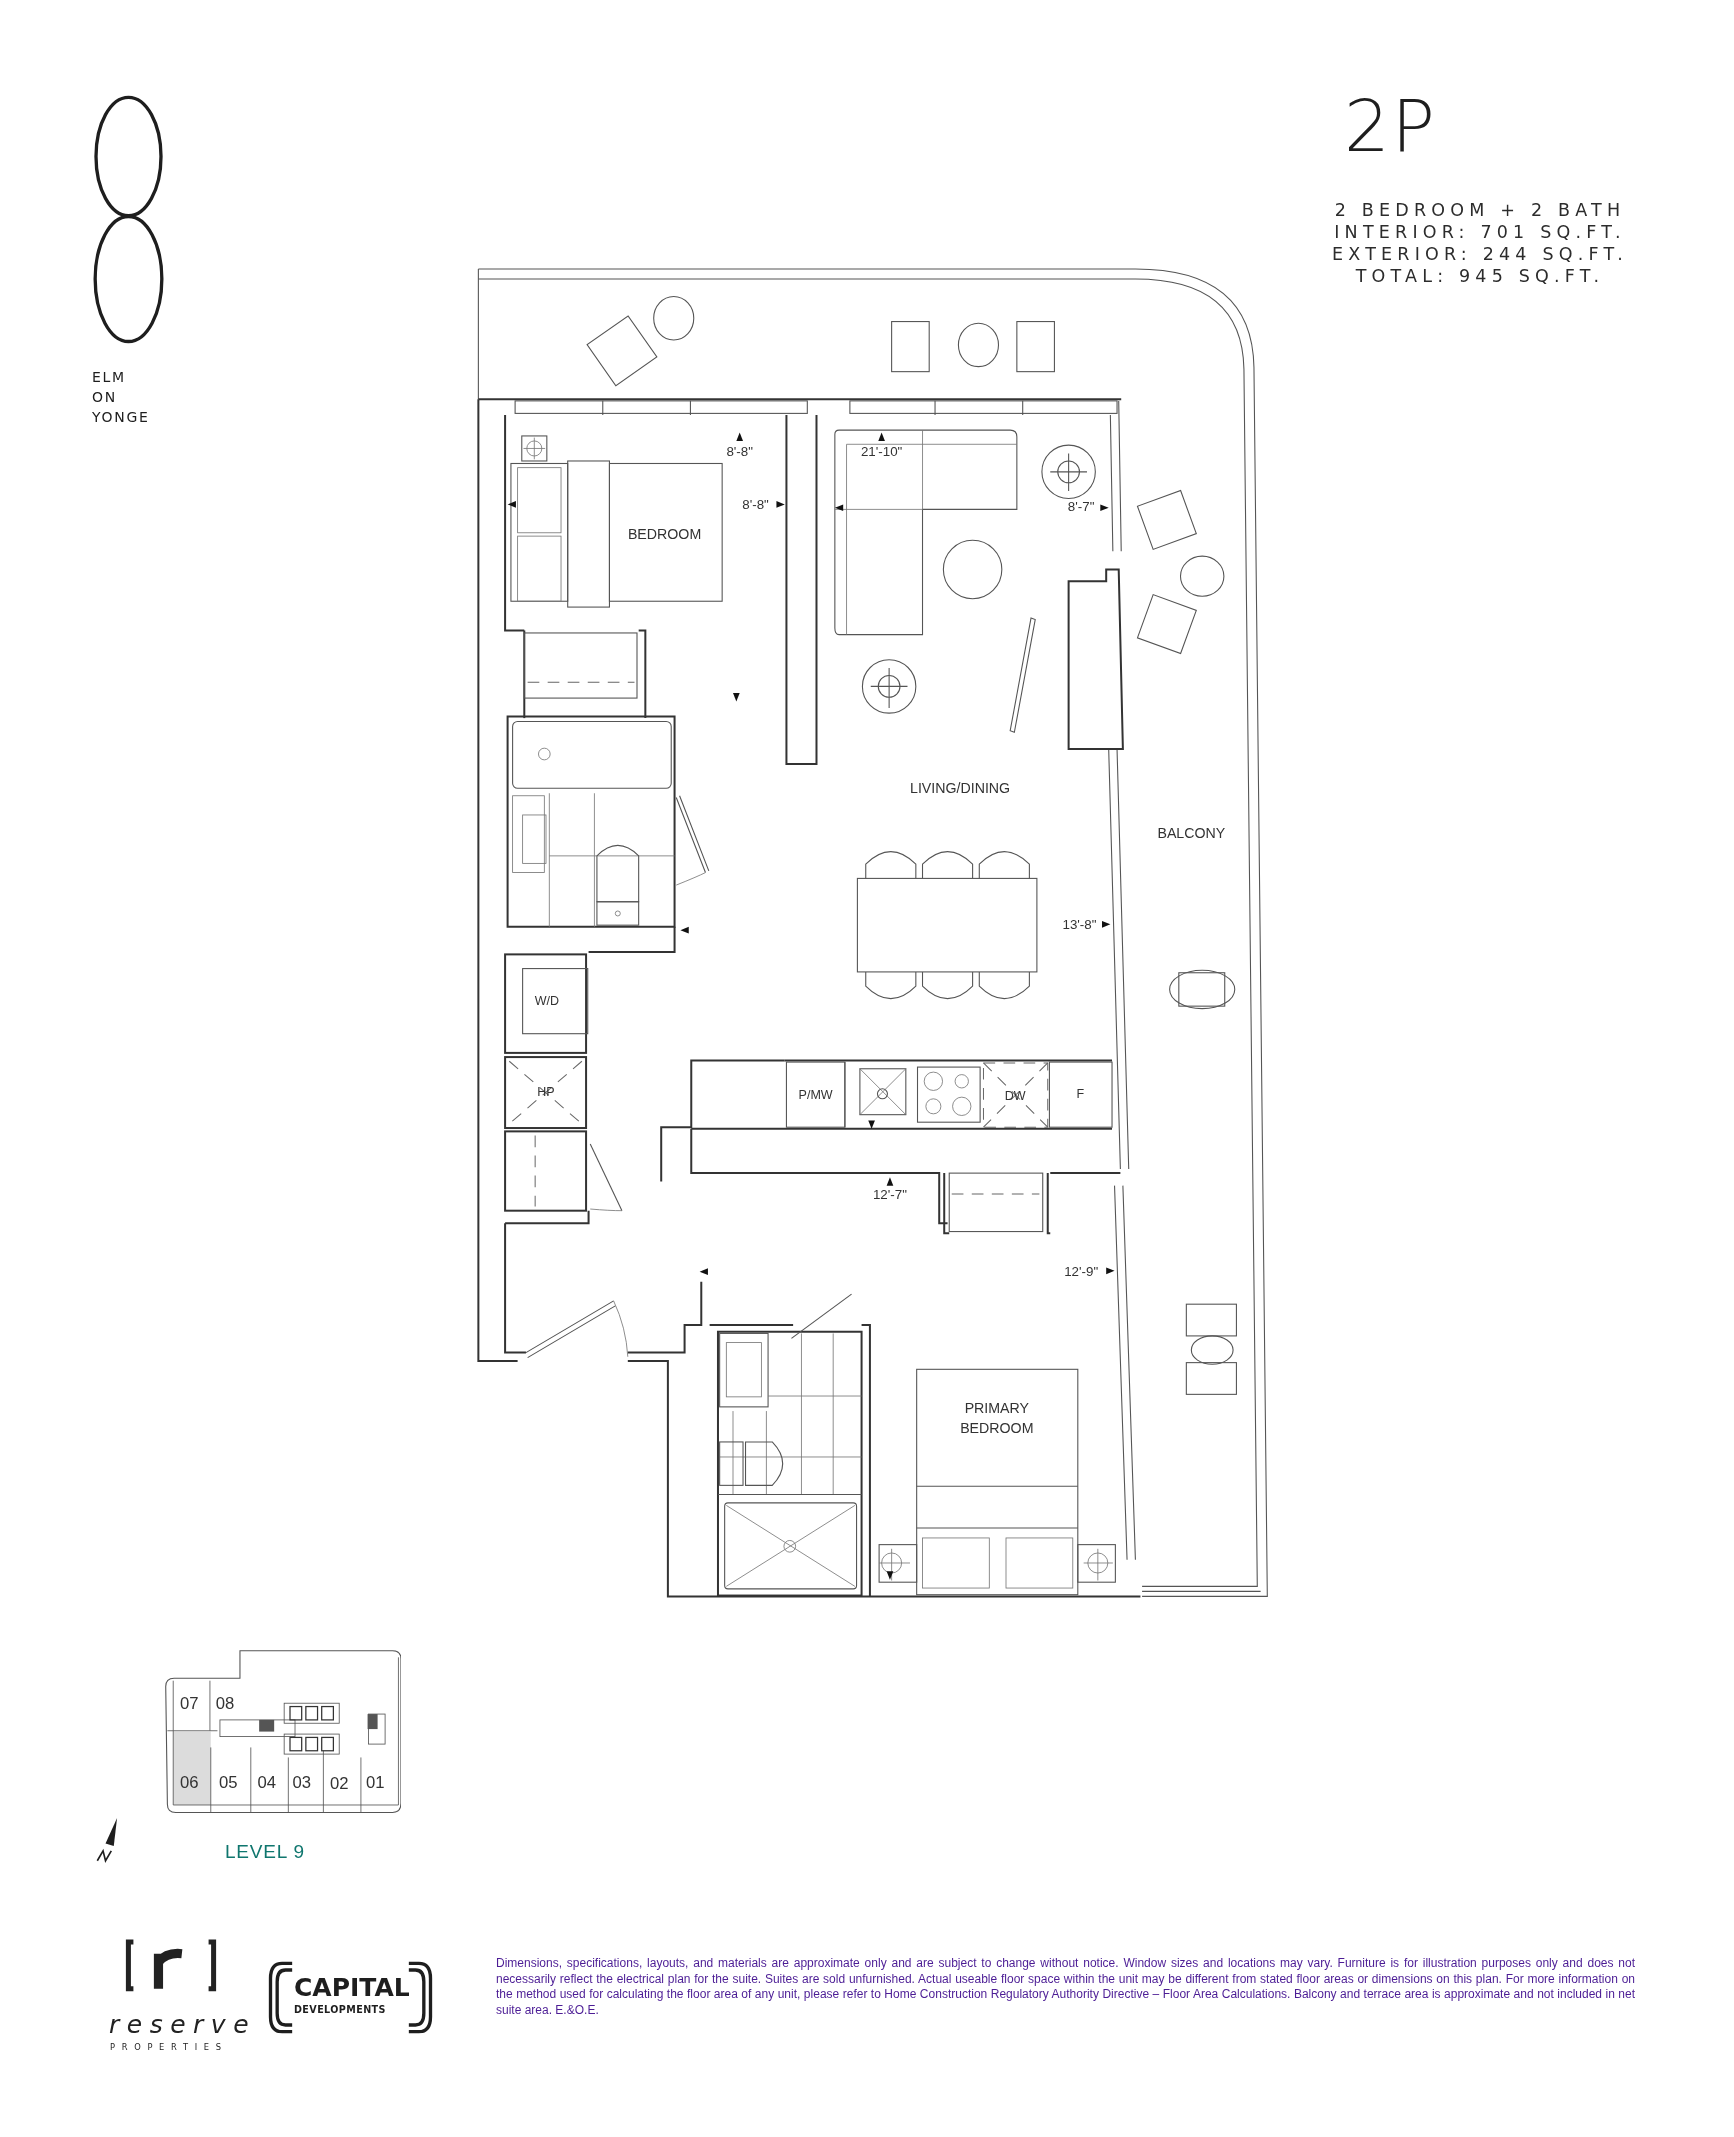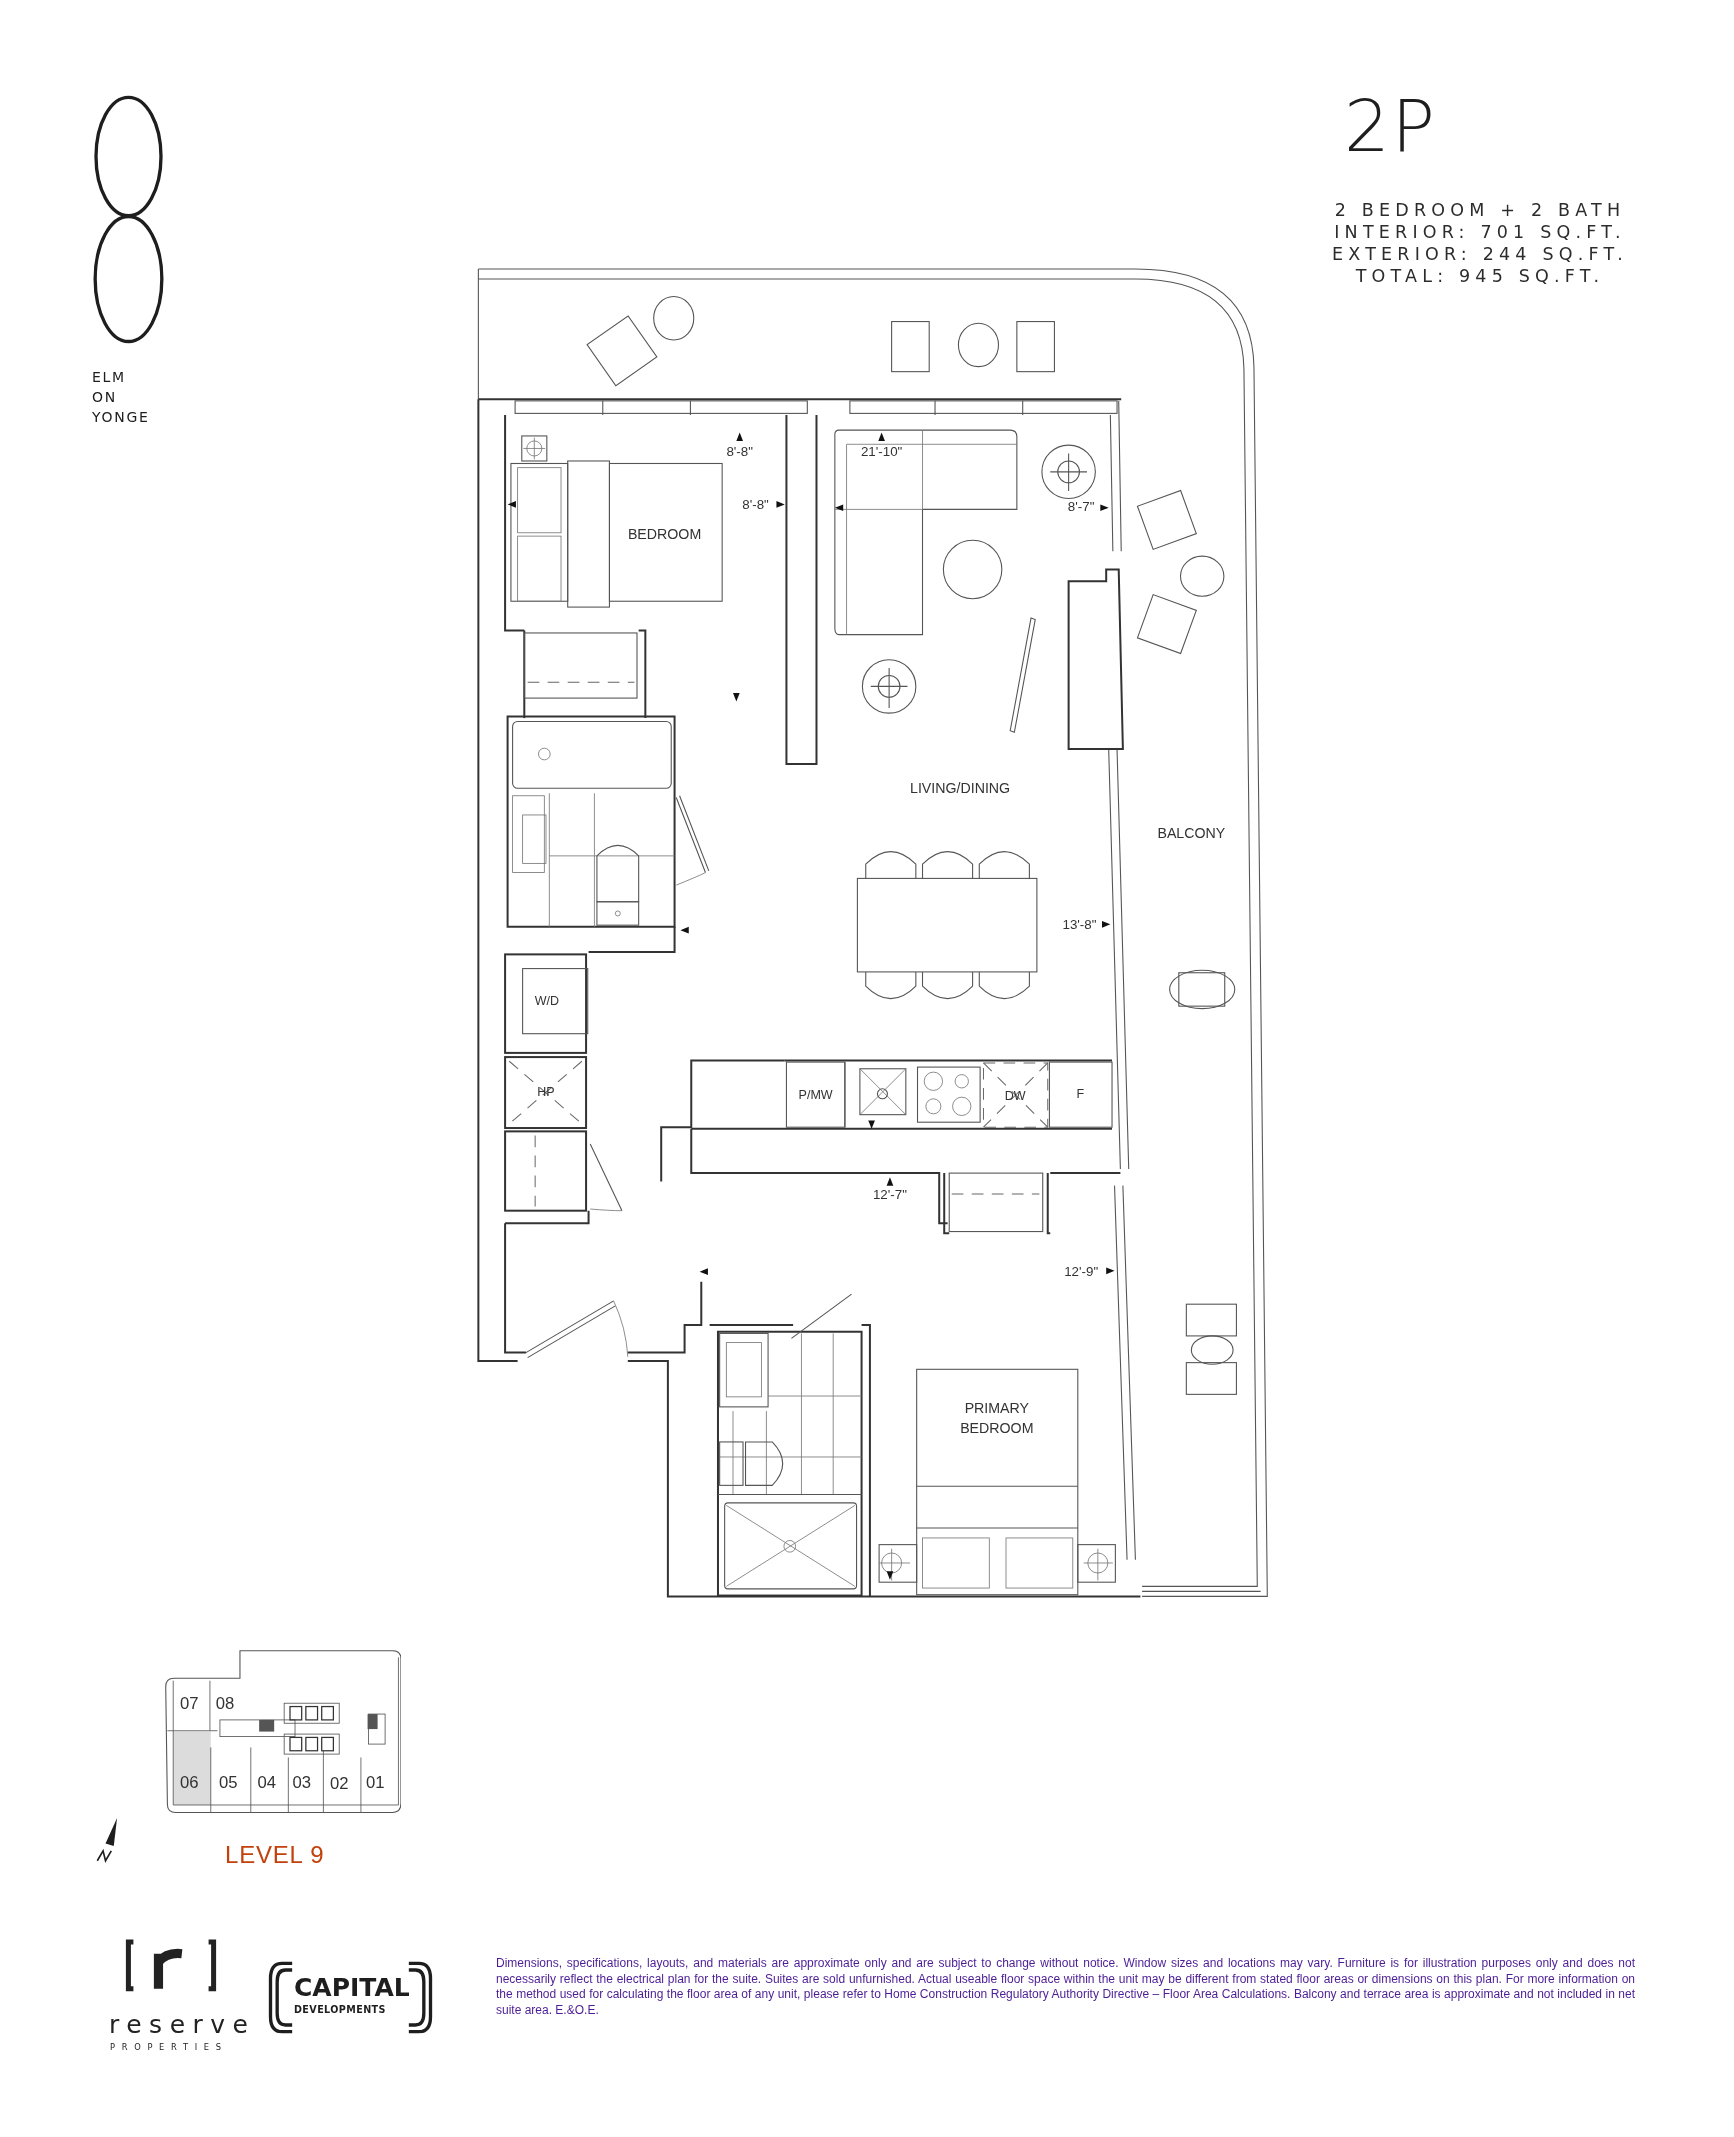--- a/index.html
+++ b/index.html
@@ -24,26 +24,26 @@
   #plan .dash { fill: none; stroke: #666; stroke-width: 1.2; stroke-dasharray: 14 10; }
   #plan .arrow { fill: #111; }
   #plan text { font-family: "Liberation Sans", sans-serif; fill: #333; }
   .room-label { font-size: 17px; }
   .dim-label { font-size: 16px; }
   .appl-label { font-size: 15px; }
 
   
   #keyplan { left: 159px; top: 1649px; width: 242px; height: 171px; }
   #keyplan text { font-family: "Liberation Sans", sans-serif; font-size: 20px; fill: #333; }
-  .level-label { left: 225px; top: 1841px; font-size: 24px; color: #c2410c; letter-spacing: 0.8px; text-align: right; }
+  .level-label { left: 225px; top: 1841px; font-size: 19px; color: #0f766e; letter-spacing: 0.8px; text-align: right; }
   #north-arrow { left: 94px; top: 1816px; width: 28px; height: 50px; }
 
   
   #reserve-logo { left: 125px; top: 1937px; width: 92px; height: 71px; }
-  .reserve-word { left: 109px; top: 2010px; font-size: 25px; letter-spacing: 7.5px; color: #222; font-family: "DejaVu Sans", sans-serif; }
+  .reserve-word { left: 109px; top: 2010px; font-size: 25px; letter-spacing: 7.5px; color: #222; font-family: "DejaVu Sans", sans-serif; font-style: italic; }
   .reserve-sub { left: 110px; top: 2042px; font-size: 8.3px; letter-spacing: 6.7px; color: #222; font-family: "DejaVu Sans", sans-serif; }
   #capital-logo { left: 267px; top: 1960px; width: 167px; height: 75px; }
   .capital-word { left: 294px; top: 1975px; width: 114px; text-align: center; font-size: 25px; font-weight: bold; color: #1e1e1e; letter-spacing: 0px; font-family: "DejaVu Sans", sans-serif; line-height: 1; }
   .capital-sub { left: 294px; top: 2004px; width: 114px; text-align: left; font-size: 9.6px; font-weight: bold; color: #1e1e1e; letter-spacing: 0.4px; font-family: "DejaVu Sans", sans-serif; }
 
   
   .disclaimer { left: 496px; top: 1956px; width: 1139px; font-size: 12px; line-height: 15.5px; color: #4c1d95; text-align: justify; font-family: "Liberation Sans", sans-serif; }
 </style>
 </head>
 <body>

